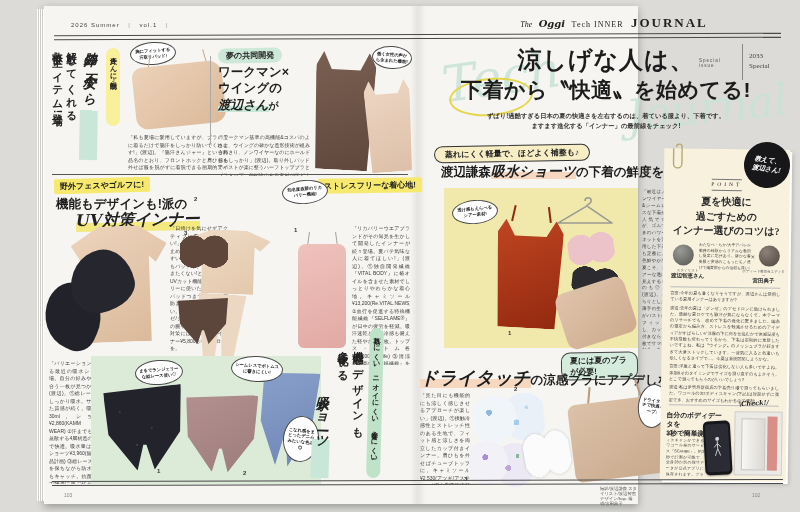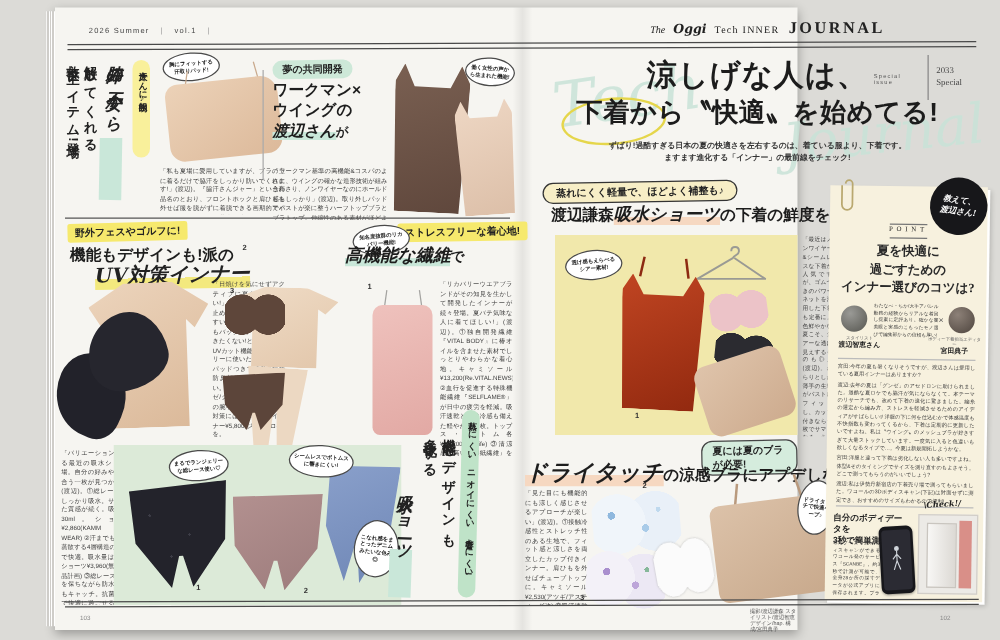--- a/index.html
+++ b/index.html
@@ -124,23 +124,20 @@
   <div class="abs hand hl-y" style="left:32px;top:204px;font-size:16px;transform:rotate(-1deg);">UV対策インナー</div>
   <div class="abs tee" style="left:28px;top:220px;width:96px;height:116px;background:linear-gradient(150deg,#ecd4bc,#dab898);transform:rotate(-2deg);"></div>
   <div class="abs" style="left:0px;top:244px;width:92px;height:98px;">
     <div class="abs" style="left:0;top:34px;width:58px;height:64px;background:#22222a;border-radius:40% 60% 30% 60%;transform:rotate(24deg);"></div>
     <div class="abs" style="left:26px;top:0;width:64px;height:62px;background:#26262e;border-radius:55% 45% 60% 40%/60% 60% 40% 40%;transform:rotate(-12deg);"></div>
   </div>
   <div class="abs cap" style="left:126px;top:219px;width:58px;height:134px;">「日焼けを気にせずアクティブに夏を過ごしたい!」(渡辺)。着る日焼け止めだから、見落としやすいボディの日焼け対策もバッチリ。とにかく焼きたくない!という人に、UVカット機能つきでデイリーに使いたい。汗取りパッドつきで速乾&amp;抗菌防臭加工なのもうれしい。トップス¥4,290(グンゼ/クールマジック)。二の腕や肩のうっかり焼け対策には、ボレロ型インナー¥5,800(ジュン&amp;ロペ)を。</div>
 
   <div class="abs tagY" style="left:274px;top:172px;transform:rotate(-1deg);">ストレスフリーな着心地!</div>
   <div class="abs cloud" style="left:238px;top:174px;width:46px;height:24px;transform:rotate(-5deg);">知名度抜群のリカバリー機能!</div>
-  <div class="abs" style="left:232px;top:190px;font-size:14px;color:#1d1d1d;">
-    <span class="hand hl-m">高機能な繊維</span><span class="gothic" style="font-size:11px;">で</span>
-  </div>
   <div class="abs num" style="left:150px;top:190px;">2</div>
   <div class="abs num" style="left:140px;top:224px;">3</div>
   <div class="abs num" style="left:250px;top:221px;">1</div>
   <div class="abs tee" style="left:142px;top:224px;width:84px;height:64px;background:linear-gradient(150deg,#f0ddc8,#e2c6aa);transform:rotate(2deg);"></div>
   <div class="abs legging" style="left:152px;top:288px;width:48px;height:70px;background:#ecd8c2;transform:rotate(4deg);"></div>
   <div class="abs bra" style="--c:#5e463a;left:136px;top:228px;width:48px;height:34px;"></div>
   <div class="abs shortsS" style="left:134px;top:292px;width:50px;height:46px;background:#5c453a;"></div>
   <div class="abs" style="left:254px;top:226px;width:48px;height:118px;">
     <div class="strap" style="left:10px;top:0;height:14px;transform:rotate(8deg);"></div>
     <div class="strap" style="left:38px;top:0;height:14px;transform:rotate(-8deg);"></div>

